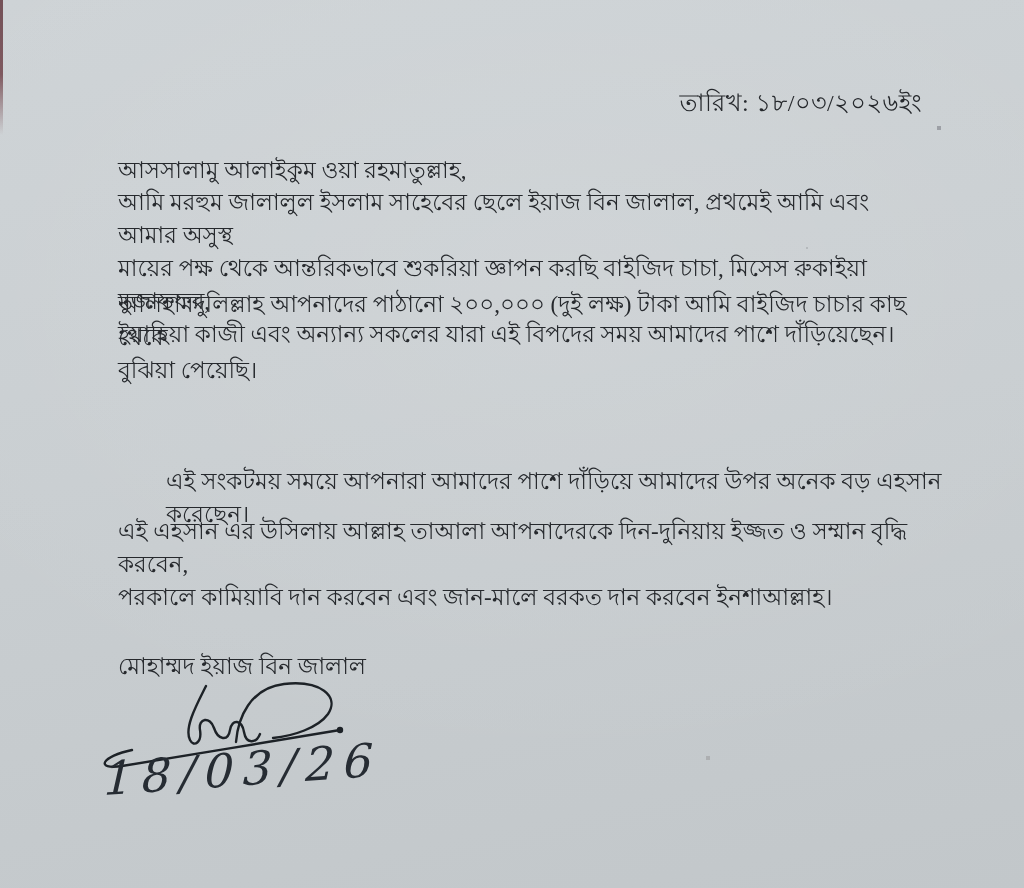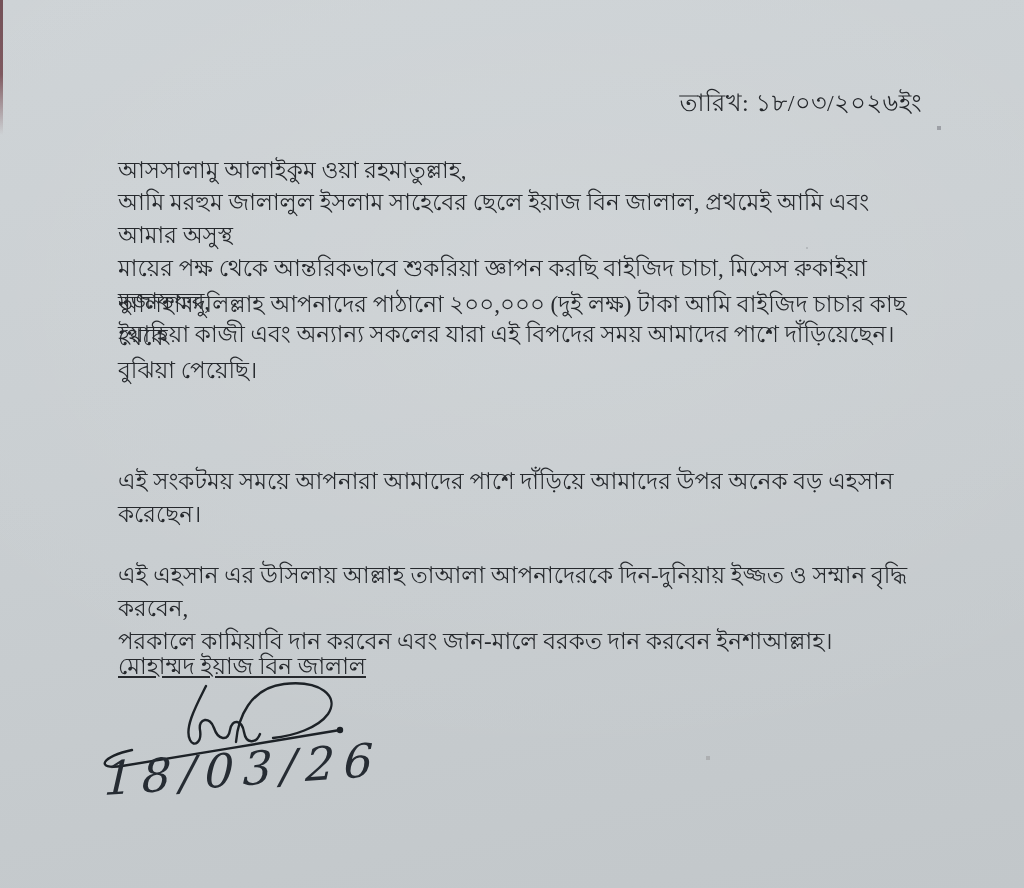--- a/index.html
+++ b/index.html
@@ -56,34 +56,33 @@
     width: 808px;
     margin: 0;
     font-size: 23px;
     line-height: 33px;
     white-space: pre-line;
     text-align: left;
   }
   .p1 { top: 186px; }
   .p2 { top: 288px; }
   .p3 { top: 384px; }
-  .p4 { top: 465px; }
-  .p5 { top: 515px; margin-top: 44px; }
+  .p4 { top: 465px; margin-left: 48px; }
+  .p5 { top: 515px; }
   .closing {
     position: absolute;
     left: 118px;
     top: 598px;
     font-size: 23px;
   }
   .signatory {
     position: absolute;
     left: 118px;
     top: 648px;
     font-size: 23px;
-    text-decoration: underline;
   }
   .signature-svg {
     position: absolute;
     left: 88px;
     top: 680px;
     width: 300px;
     height: 100px;
   }
   .signature-svg path {
     fill: none;

